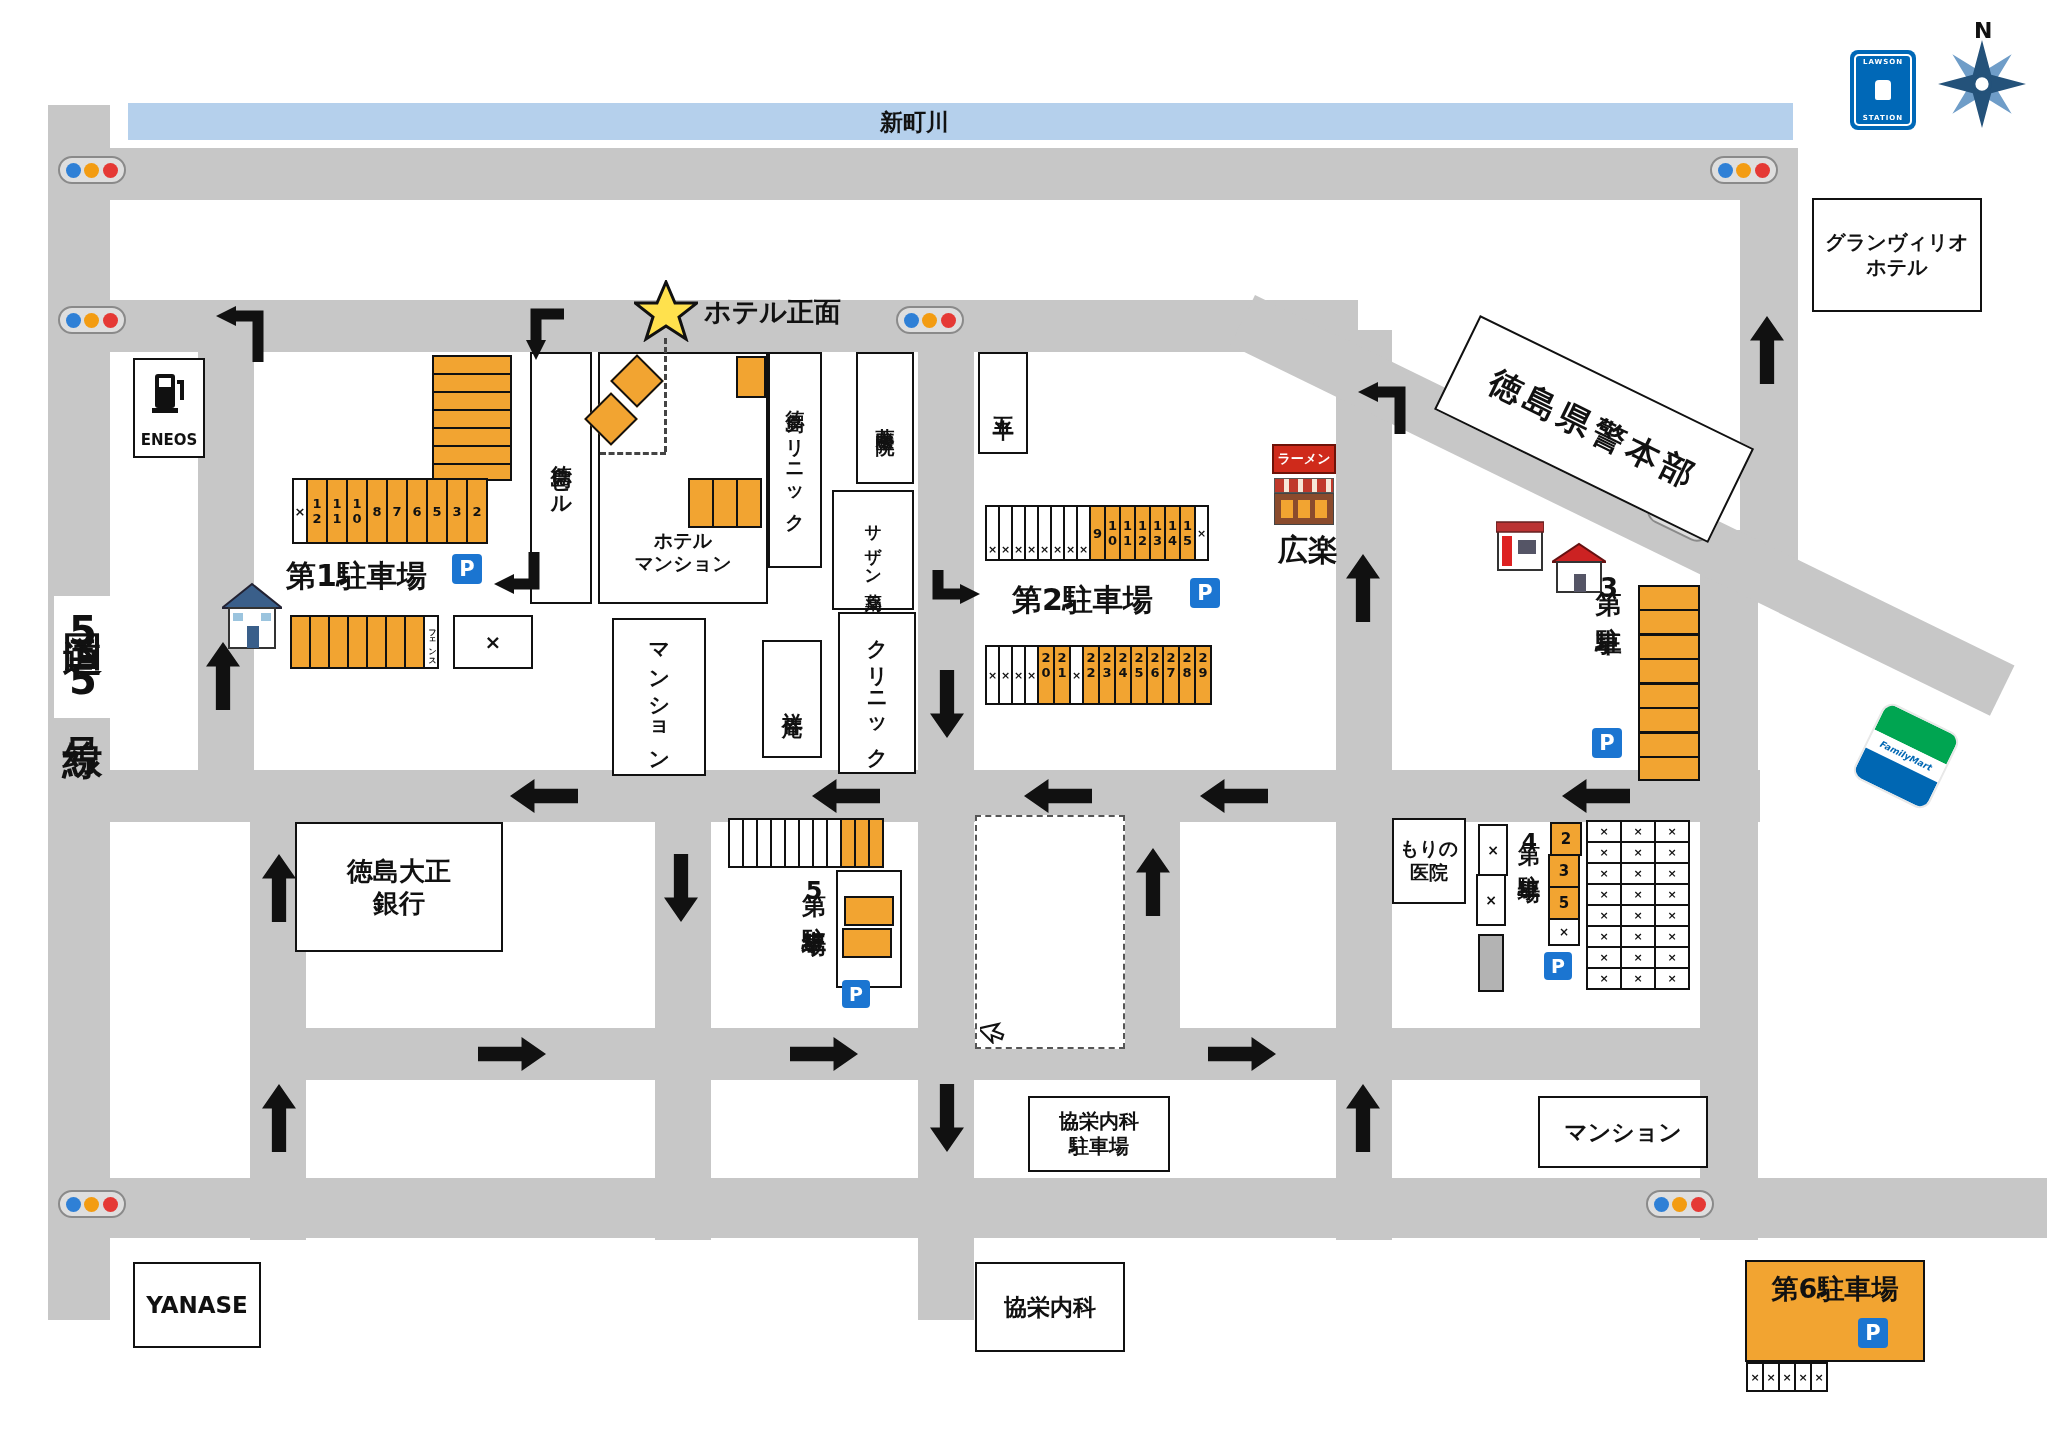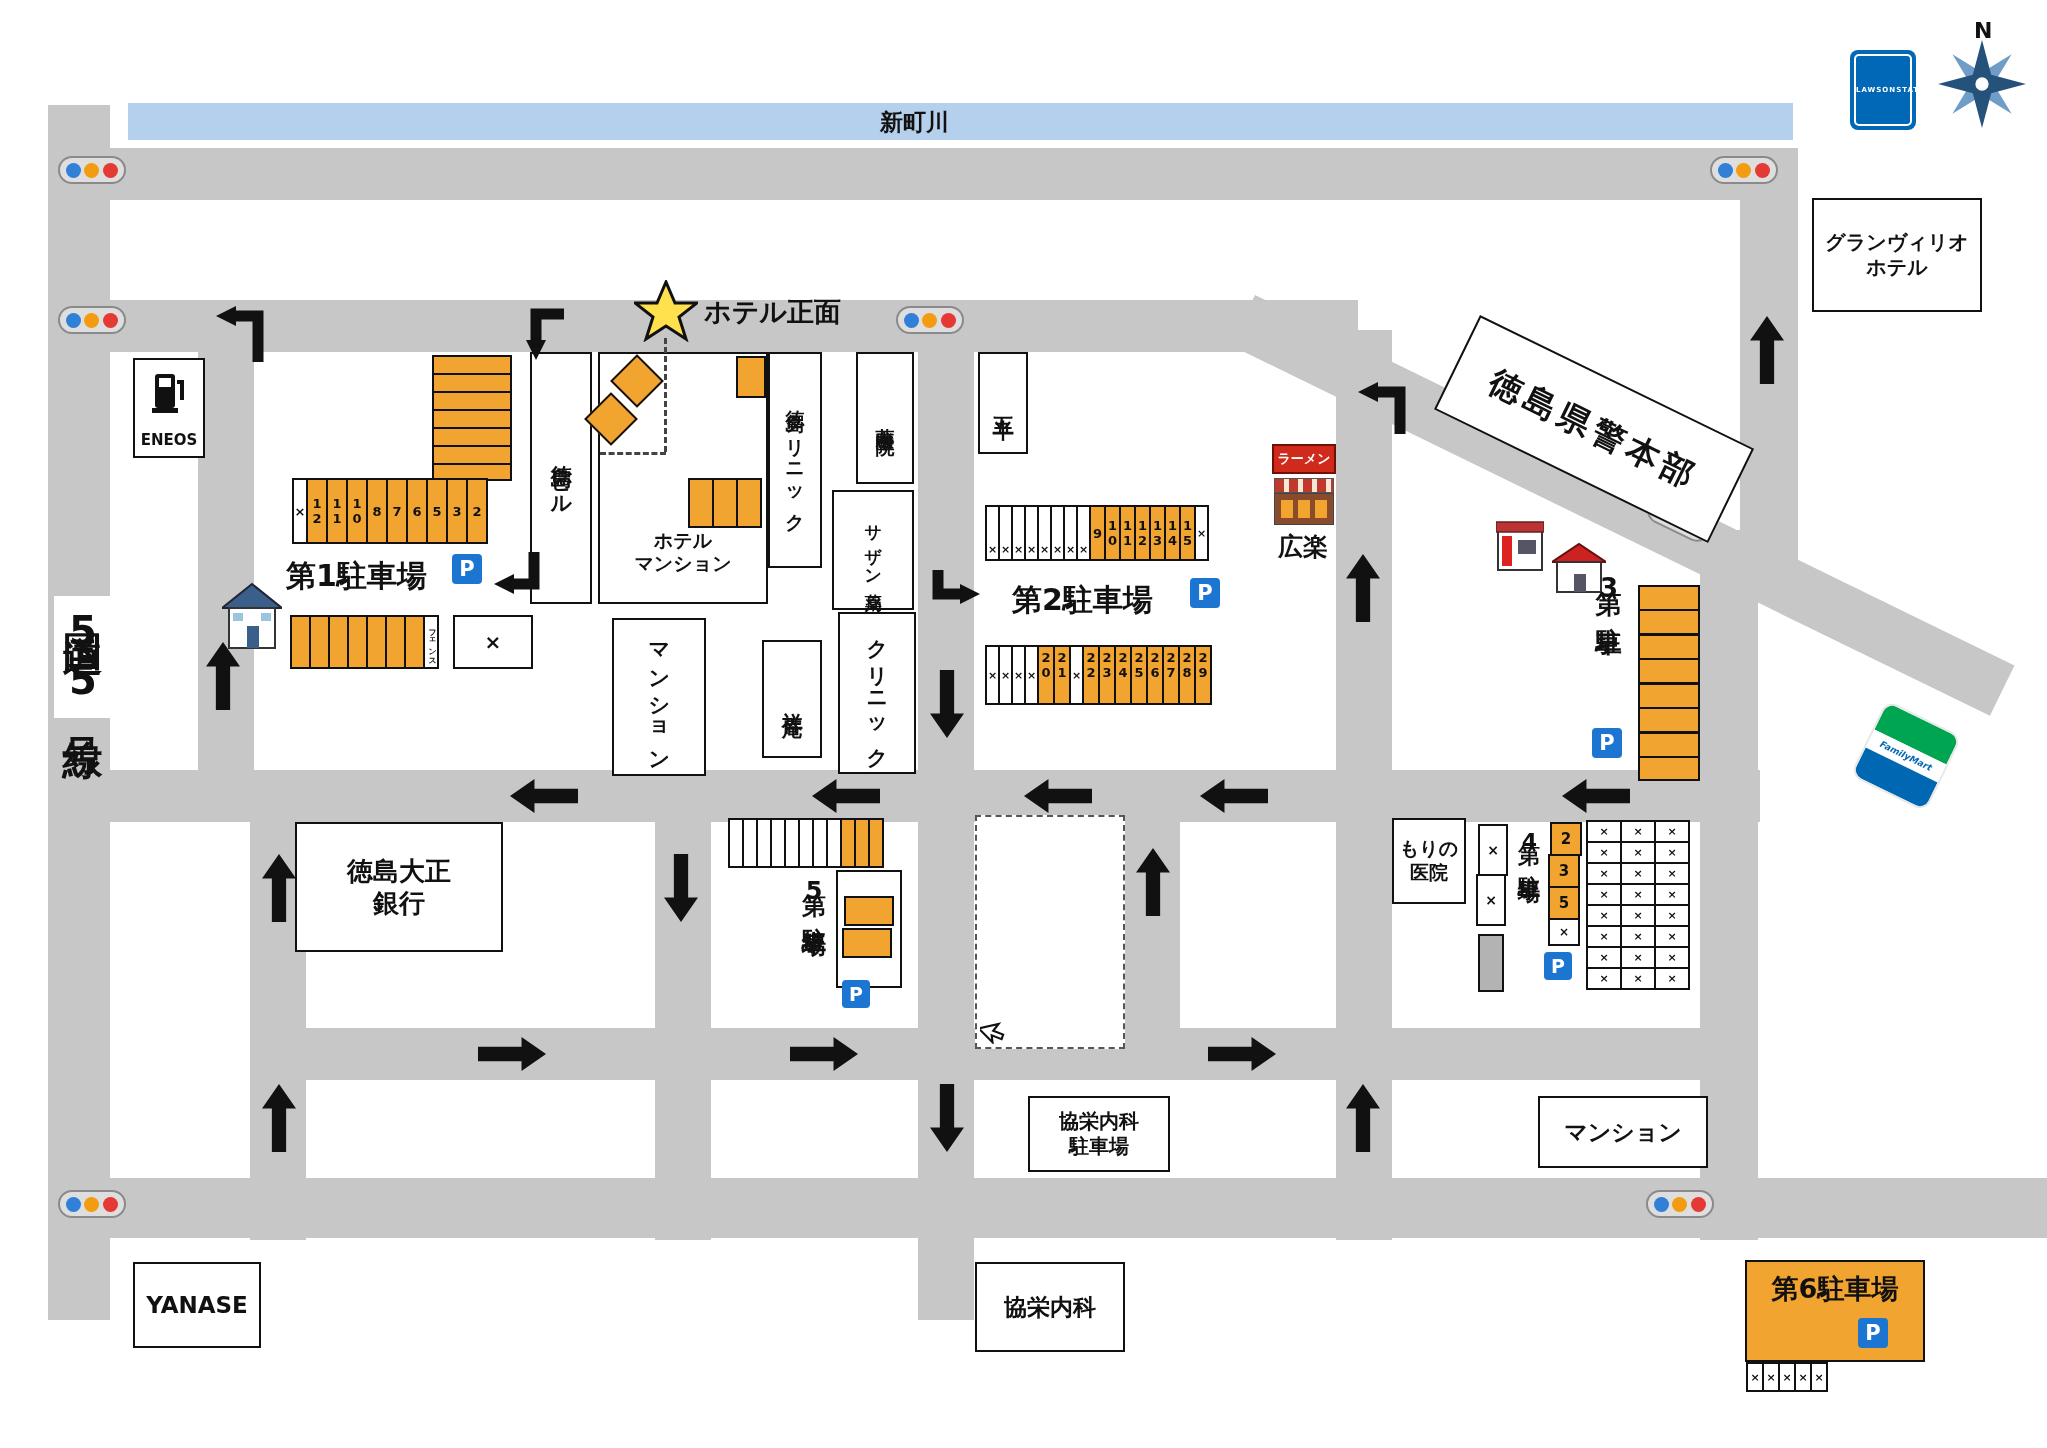--- a/index.html
+++ b/index.html
@@ -46,21 +46,21 @@
   .tarrow polygon { fill:#111; }
 
   .dash-v { position:absolute; border-left:3px dashed #444; }
   .dash-h { position:absolute; border-top:3px dashed #444; }
   .diamond { position:absolute; width:38px; height:38px; background:#f2a431; border:2.5px solid #111; transform:rotate(45deg); }
 
   .dotted-area { position:absolute; border:2.5px dashed #555; background:#fff; }
 
   .lawson { position:absolute; width:66px; height:80px; background:#0068b7; border-radius:8px; padding:4px; }
   .lawson .inner { width:100%; height:100%; border:2px solid #fff; border-radius:5px; display:flex;
-                   align-items:center; justify-content:space-between; padding:2px 0; }
+                   flex-direction:column; align-items:center; justify-content:space-between; padding:2px 0; }
   .lawson .txt { color:#fff; font-size:7px; font-weight:bold; letter-spacing:1px; }
   .lawson .jug { width:16px; height:20px; background:#fff; border-radius:4px 4px 2px 2px; }
 
   .fmart { position:absolute; width:80px; height:80px; border-radius:10px; overflow:hidden; transform:rotate(26deg);
            box-shadow:0 0 0 2px #e8e8e8; }
   .fmart .g { height:38%; background:#00a551; }
   .fmart .w { height:24%; background:#fff; display:flex; align-items:center; justify-content:center;
               color:#0067b3; font-size:9px; font-weight:bold; font-style:italic; }
   .fmart .bl { height:38%; background:#0067b3; }
 
@@ -378,21 +378,21 @@
 
   <div class="ramen-sign" style="left:1272px;top:444px;width:64px;height:30px;font-size:13px;">
     <span>ラーメン</span>
   </div>
   <div class="ramen-awning" style="left:1274px;top:478px;width:60px;height:15px;"></div>
   <div class="ramen-store" style="left:1274px;top:493px;width:60px;height:32px;">
       <i></i>
       <i></i>
       <i></i>
     </div>
-  <div class="lbl" style="left:1278px;top:530px;font-size:25px;">広楽</div>
+  <div class="lbl" style="left:1278px;top:530px;font-size:30px;">広楽</div>
 
   <svg style="position:absolute;left:1496px;top:516px;" width="48" height="58" viewBox="0 0 48 58">
     <rect x="2" y="14" width="44" height="40" fill="#fff" stroke="#333" stroke-width="2"></rect>
     <rect x="0" y="6" width="48" height="10" fill="#b33" stroke="#622" stroke-width="1.5"></rect>
     <rect x="6" y="20" width="10" height="30" fill="#d22"></rect>
     <rect x="22" y="24" width="18" height="14" fill="#556"></rect>
   </svg>
   <svg style="position:absolute;left:1552px;top:542px;" width="54" height="52" viewBox="0 0 54 52">
     <polygon points="0,20 27,2 54,20" fill="#c22" stroke="#611" stroke-width="2"></polygon>
     <rect x="5" y="20" width="44" height="30" fill="#fff" stroke="#333" stroke-width="2"></rect>

